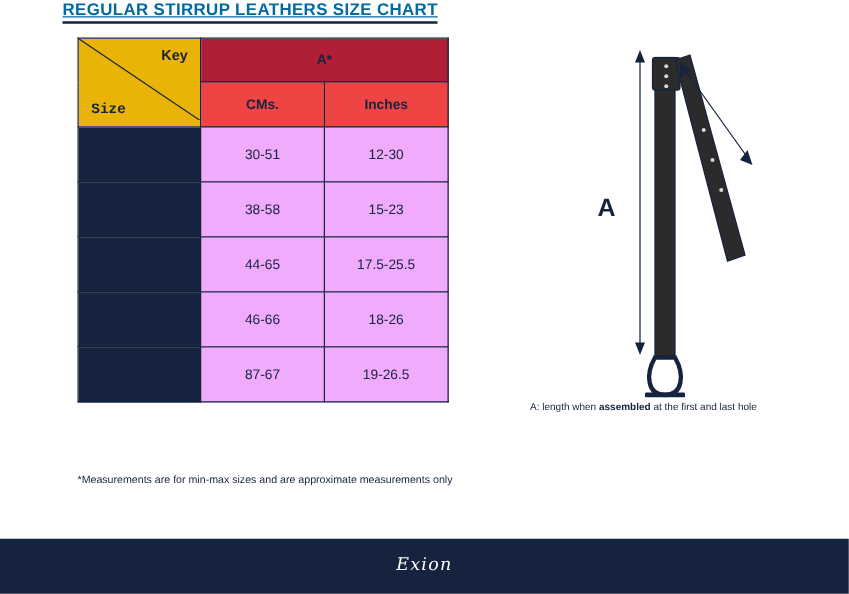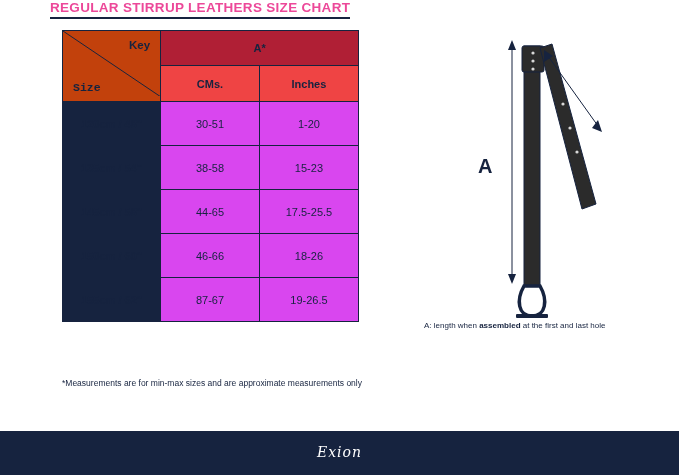--- a/index.html
+++ b/index.html
@@ -15,25 +15,26 @@
     overflow: hidden;
   }
 
   
   .page-title {
     position: absolute;
     left: 50px;
     top: 0px;
     font-size: 13.5px;
     font-weight: bold;
-    color: #ec4899;
+    color: #0369a1;
     letter-spacing: 0.3px;
     border-bottom: 2px solid #16233f;
     padding-bottom: 2px;
     display: inline-block;
+    text-decoration: underline;
   }
 
   
   .chart-table {
     position: absolute;
     left: 62px;
     top: 30px;
     border-collapse: collapse;
     width: 297px;
   }
@@ -44,21 +45,21 @@
     font-size: 11px;
     color: #16233f;
   }
 
   
   .corner-cell {
     width: 98px;
     height: 66px;
     padding: 0;
     position: relative;
-    background: #c2410c;
+    background: #eab308;
   }
   .corner-cell .diag {
     position: absolute;
     left: 0; top: 0; right: 0; bottom: 0;
   }
   .corner-cell .key-label {
     position: absolute;
     right: 10px;
     top: 8px;
     font-size: 11.5px;
@@ -98,21 +99,21 @@
     color: #ffffff;
     font-weight: bold;
     font-size: 11px;
     height: 41px;
     width: 98px;
   }
   .val-cell {
     height: 41px;
     font-size: 11px;
     color: #16233f;
-    background: #d946ef;
+    background: #f0abfc;
     width: 99px;
   }
 
   .footnote {
     position: absolute;
     left: 62px;
     top: 339px;
     font-size: 8.5px;
     color: #16233f;
     margin-top: 39px;
@@ -177,21 +178,21 @@
     <th class="a-header" colspan="2">A*</th>
   </tr>
   <tr>
     <th class="sub-header">CMs.</th>
     <th class="sub-header">Inches</th>
   </tr>
 
   <tr>
     <td class="size-cell">120cm / 48"</td>
     <td class="val-cell">30-51</td>
-    <td class="val-cell">1-20</td>
+    <td class="val-cell">12-30</td>
   </tr>
   <tr>
     <td class="size-cell">135cm / 54”</td>
     <td class="val-cell">38-58</td>
     <td class="val-cell">15-23</td>
   </tr>
   <tr>
     <td class="size-cell">145cm / 58"</td>
     <td class="val-cell">44-65</td>
     <td class="val-cell">17.5-25.5</td>

